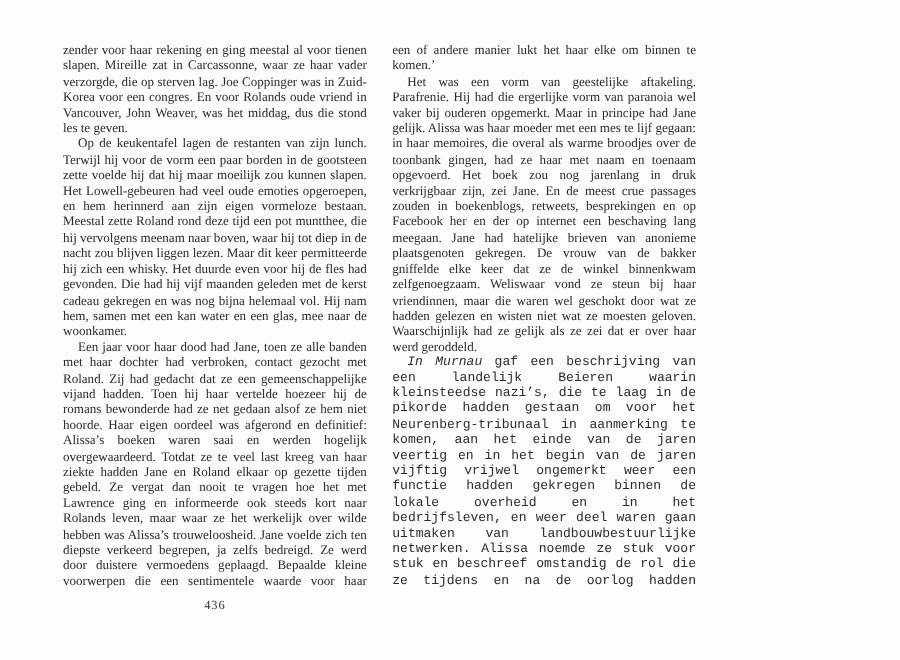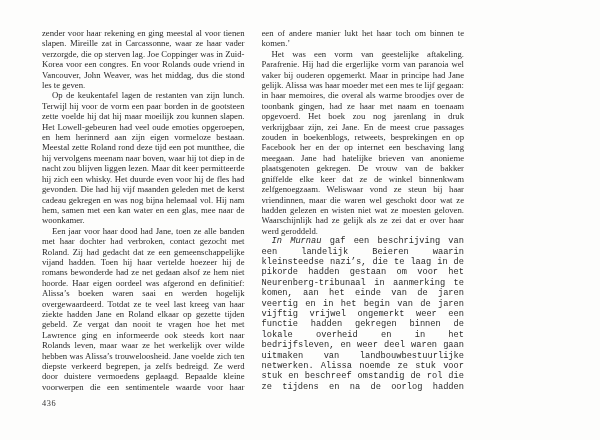--- a/index.html
+++ b/index.html
@@ -45,21 +45,21 @@
   }
   .text-block p.fill-last {
     text-align-last: justify;
     font-family: Liberation Mono, monospace;
   }
   .italic {
     font-style: italic;
   }
   .page-number {
     margin-top: 7px;
-    text-align: left;
+    text-align: center;
     font-size: 8.3px;
     letter-spacing: 0.6px;
     color: #333333;
   }
 </style>
 </head>
 <body>
 
 <div class="spread">
 
@@ -68,19 +68,19 @@
       <p>zender voor haar rekening en ging meestal al voor tienen slapen. Mireille zat in Carcassonne, waar ze haar vader verzorgde, die op sterven lag. Joe Coppinger was in Zuid-Korea voor een congres. En voor Rolands oude vriend in Vancouver, John Weaver, was het middag, dus die stond les te geven.</p>
       <p class="indent">Op de keukentafel lagen de restanten van zijn lunch. Terwijl hij voor de vorm een paar borden in de gootsteen zette voelde hij dat hij maar moeilijk zou kunnen slapen. Het Lowell-gebeuren had veel oude emoties opgeroepen, en hem herinnerd aan zijn eigen vormeloze bestaan. Meestal zette Roland rond deze tijd een pot muntthee, die hij vervolgens meenam naar boven, waar hij tot diep in de nacht zou blijven liggen lezen. Maar dit keer permitteerde hij zich een whisky. Het duurde even voor hij de fles had gevonden. Die had hij vijf maanden geleden met de kerst cadeau gekregen en was nog bijna helemaal vol. Hij nam hem, samen met een kan water en een glas, mee naar de woonkamer.</p>
       <p class="indent">Een jaar voor haar dood had Jane, toen ze alle banden met haar dochter had verbroken, contact gezocht met Roland. Zij had gedacht dat ze een gemeenschappelijke vijand hadden. Toen hij haar vertelde hoezeer hij de romans bewonderde had ze net gedaan alsof ze hem niet hoorde. Haar eigen oordeel was afgerond en definitief: Alissa’s boeken waren saai en werden hogelijk overgewaardeerd. Totdat ze te veel last kreeg van haar ziekte hadden Jane en Roland elkaar op gezette tijden gebeld. Ze vergat dan nooit te vragen hoe het met Lawrence ging en informeerde ook steeds kort naar Rolands leven, maar waar ze het werkelijk over wilde hebben was Alissa’s trouweloosheid. Jane voelde zich ten diepste verkeerd begrepen, ja zelfs bedreigd. Ze werd door duistere vermoedens geplaagd. Bepaalde kleine voorwerpen die een sentimentele waarde voor haar hadden waren uit haar huis verdwenen. Het leek haar waarschijnlijk dat Alissa die ’s nachts was komen weghalen.</p>
       <p class="indent">‘Helemaal uit Terwijl?’</p>
     </div>
     <div class="page-number">436</div>
   </div>
 
   <div class="page">
     <div class="text-block">
-      <p>een of andere manier lukt het haar toch om binnen te komen.’</p>
+      <p>een of andere manier lukt het haar elke om binnen te komen.’</p>
       <p class="indent">Het was een vorm van geestelijke aftakeling. Parafrenie. Hij had die ergerlijke vorm van paranoia wel vaker bij ouderen opgemerkt. Maar in principe had Jane gelijk. Alissa was haar moeder met een mes te lijf gegaan: in haar memoires, die overal als warme broodjes over de toonbank gingen, had ze haar met naam en toenaam opgevoerd. Het boek zou nog jarenlang in druk verkrijgbaar zijn, zei Jane. En de meest crue passages zouden in boekenblogs, retweets, besprekingen en op Facebook her en der op internet een beschaving lang meegaan. Jane had hatelijke brieven van anonieme plaatsgenoten gekregen. De vrouw van de bakker gniffelde elke keer dat ze de winkel binnenkwam zelfgenoegzaam. Weliswaar vond ze steun bij haar vriendinnen, maar die waren wel geschokt door wat ze hadden gelezen en wisten niet wat ze moesten geloven. Waarschijnlijk had ze gelijk als ze zei dat er over haar werd geroddeld.</p>
       <p class="indent fill-last"><span class="italic">In Murnau</span><span> gaf een beschrijving van een landelijk Beieren waarin kleinsteedse nazi’s, die te laag in de pikorde hadden gestaan om voor het Neurenberg-tribunaal in aanmerking te komen, aan het einde van de jaren veertig en in het begin van de jaren vijftig vrijwel ongemerkt weer een functie hadden gekregen binnen de lokale overheid en in het bedrijfsleven, en weer deel waren gaan uitmaken van landbouwbestuurlijke netwerken. Alissa noemde ze stuk voor stuk en beschreef omstandig de rol die ze tijdens en na de oorlog hadden gespeeld. Op elk niveau bleef iedereen hardnekkig ontkennen wat er was gebeurd. Eén passage in het boek was precies zoals Alissa het ooit voor Roland had beschreven: bepaalde straten, bepaalde lege huizen die enkel nog bewoond werden door de geesten van degenen die waren weggevoerd naar een niet nader te noemen bestemming. Niemand sprak over hen. Iedereen herinnerde zich de namen en de gezichten van de buren die ze ooit gehad hadden, dus ze kenden de geesten en de kinderen van de geesten heel goed. De op de lokale bases gelegerde Amerikanen werden gehaat, maar het geld van het Marshallplan was welkom. Op de een of andere manier wist men donateur en</span></p>
     </div>
   </div>
 
 </div>
 
 </body></html>

